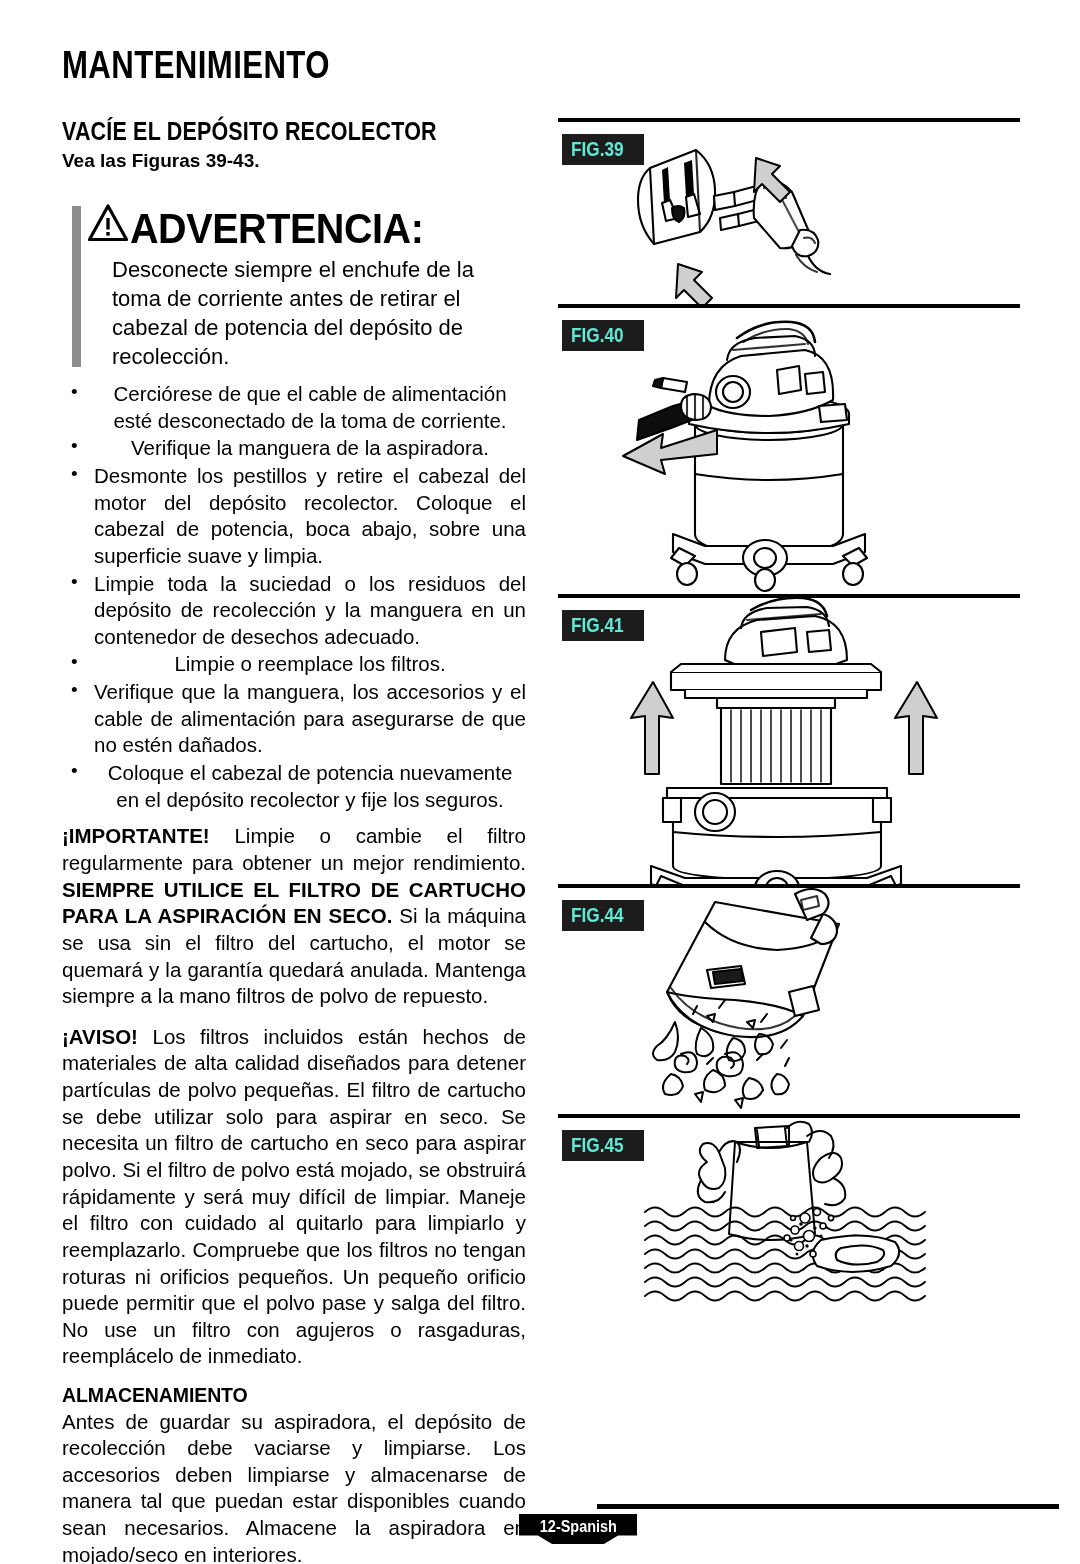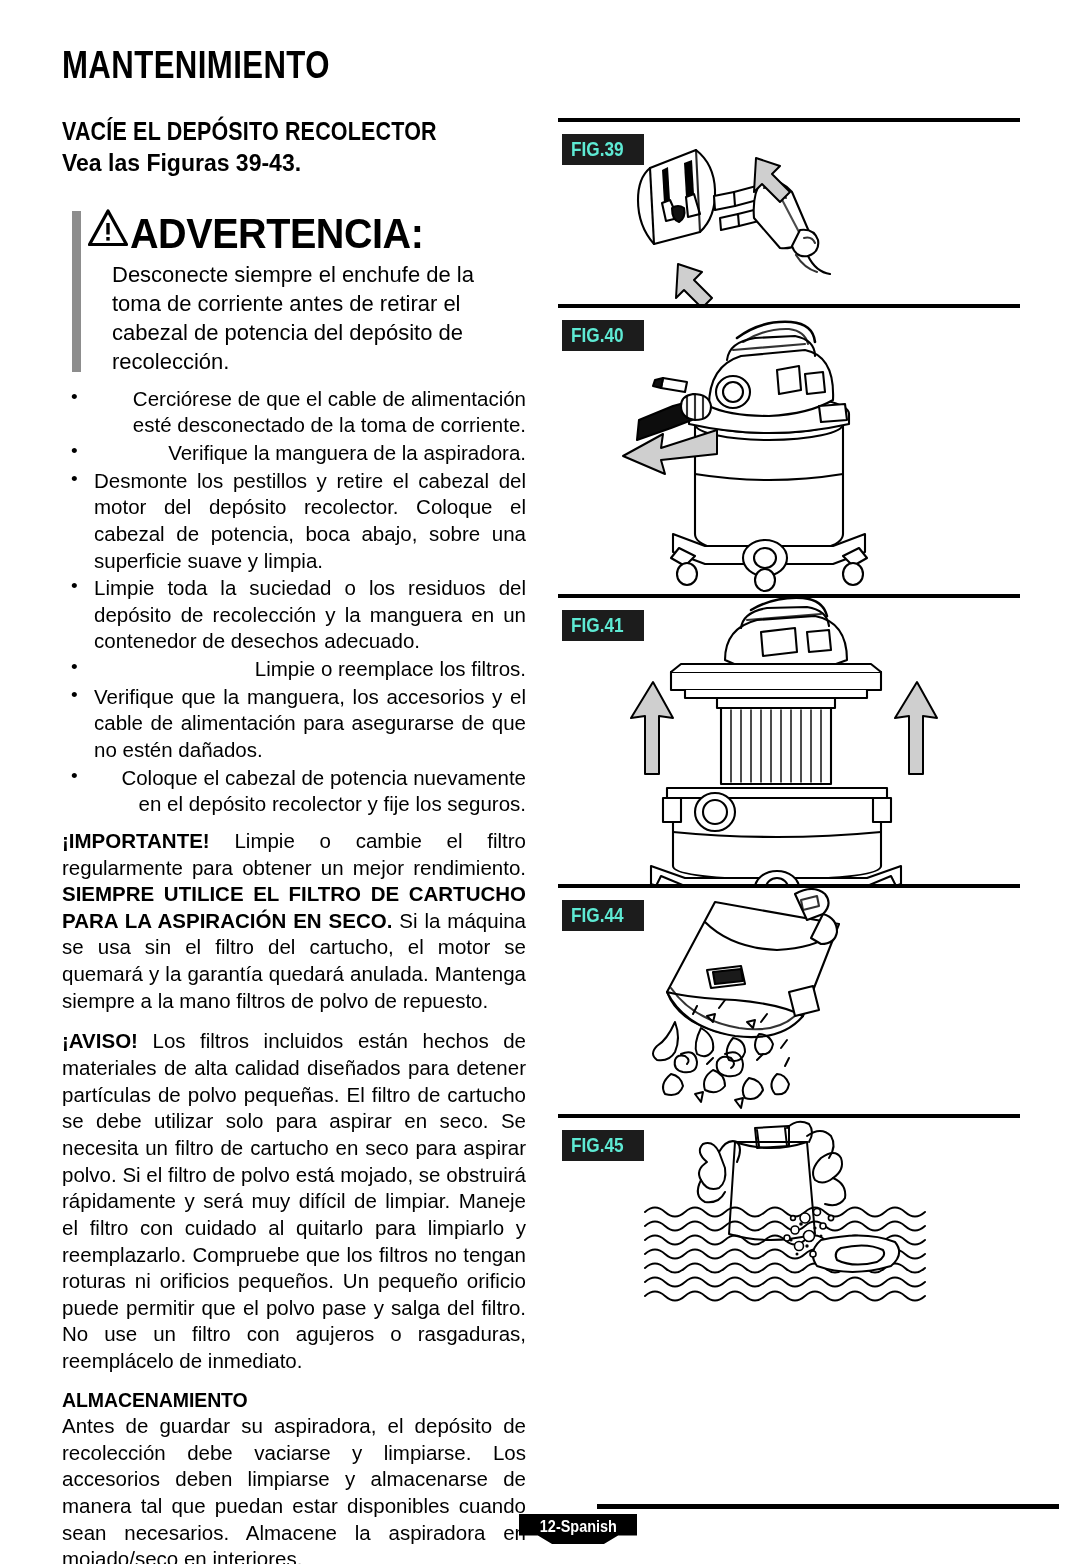--- a/index.html
+++ b/index.html
@@ -53,21 +53,21 @@
     font-size: 25px;
     font-weight: bold;
     letter-spacing: 0.2px;
     transform: scaleX(0.86);
     transform-origin: left top;
     line-height: 1.05;
     margin: 0 0 6px 0;
     white-space: nowrap;
   }
   .sec-sub {
-    font-size: 23px;
+    font-size: 19px;
     font-weight: bold;
     margin: 0 0 8px 0;
     line-height: 1.15;
   }
   .head-sm {
     font-size: 19.5px;
     font-weight: bold;
     letter-spacing: -0.1px;
     margin: 0 0 1px 0;
     line-height: 1.2;
@@ -128,21 +128,21 @@
     text-align: justify;
     margin-bottom: 1px;
   }
   ul.bul li::before {
     content: "\2022";
     position: absolute;
     left: 9px;
     top: -1px;
     font-size: 19px;
   }
-  ul.bul li.nojust { text-align: right; }
+  ul.bul li.nojust { text-align: center; }
 
   
   p.body {
     font-size: 20.5px;
     line-height: 1.3;
     text-align: justify;
     margin: 0 0 14px 0;
   }
   p.body.last { margin-bottom: 10px; }
   .b { font-weight: bold; }

